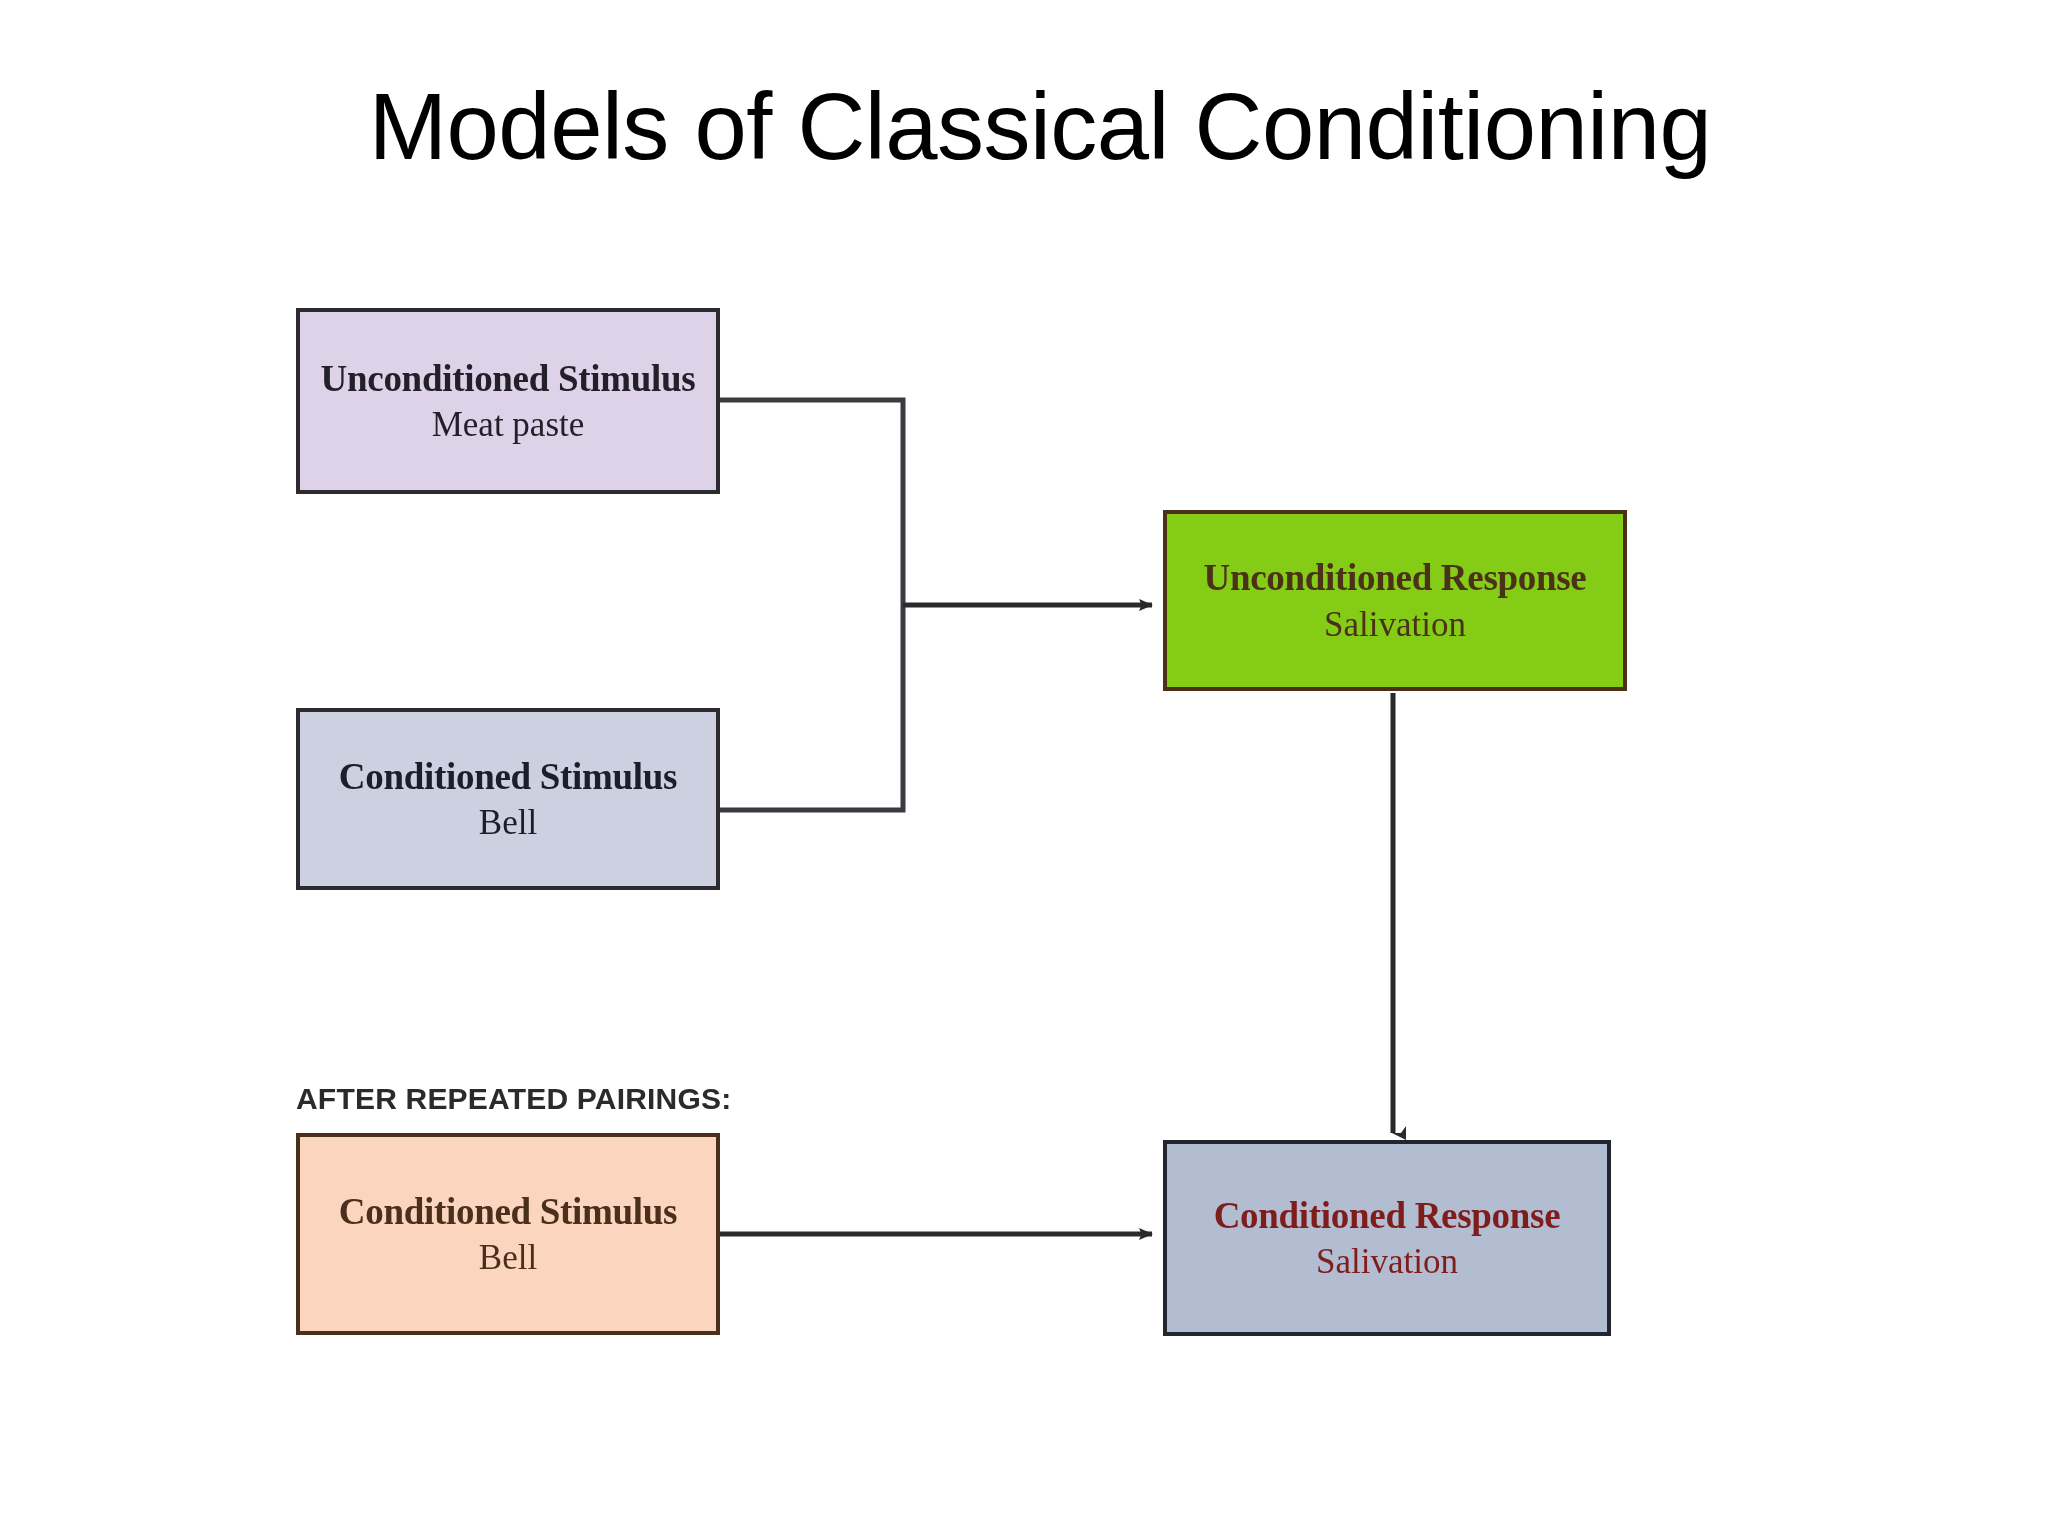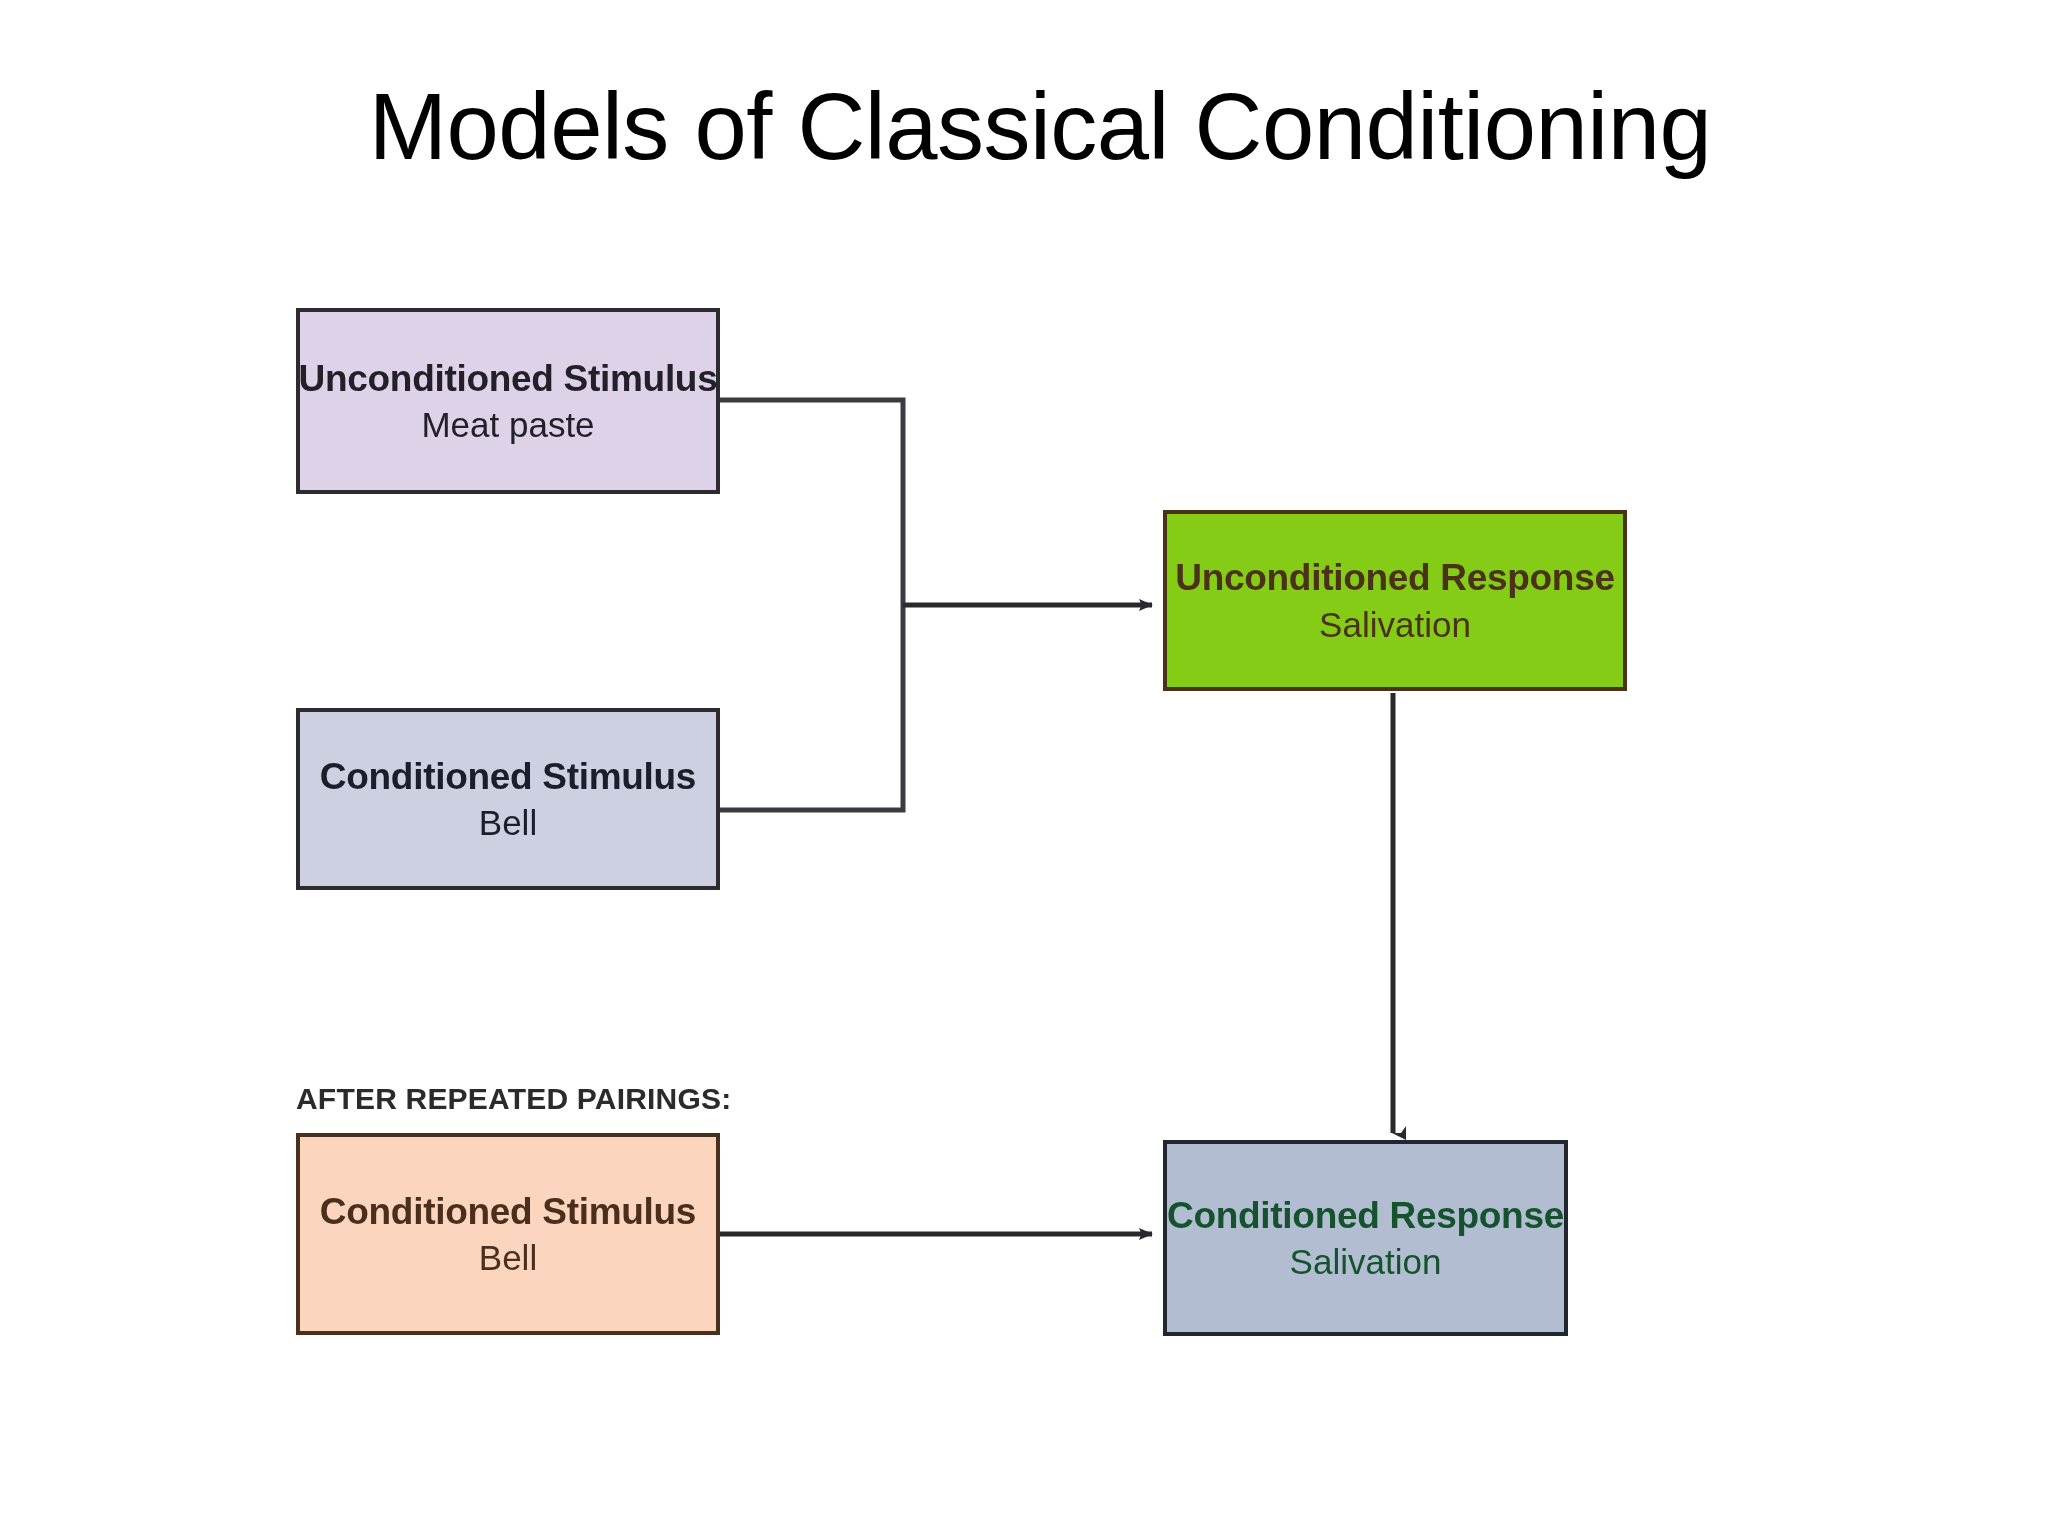--- a/index.html
+++ b/index.html
@@ -55,20 +55,21 @@
   .node {
     position: absolute;
     box-sizing: border-box;
     border: 4px solid #2d2b30;
     display: flex;
     flex-direction: column;
     align-items: center;
     justify-content: center;
     text-align: center;
     line-height: 1.18;
+    font-family: Liberation Serif, serif;
   }
   .node .title-line {
     font-size: 37px;
     font-weight: bold;
     letter-spacing: -0.3px;
     white-space: nowrap;
   }
   .node .sub-line {
     font-size: 35px;
     font-weight: normal;
@@ -93,24 +94,24 @@
     border-color: #4a3118;
     color: #4a3118;
   }
   #node-cs-after {
     left: 296px; top: 1133px; width: 424px; height: 202px;
     background: #fbd5bd;
     border-color: #4a2f1c;
     color: #4a2f1c;
   }
   #node-cr {
-    left: 1163px; top: 1140px; width: 405px; height: 196px;
+    left: 1163px; top: 1140px; width: 448px; height: 196px;
     background: #b2bdd2;
     border-color: #22272f;
-    color: #14532d;
+    color: #7f1d1d;
   }
 
   
   #after-pairings-label {
     position: absolute;
     left: 296px;
     top: 1082px;
     font-size: 30px;
     font-weight: bold;
     color: #2b2b2b;

